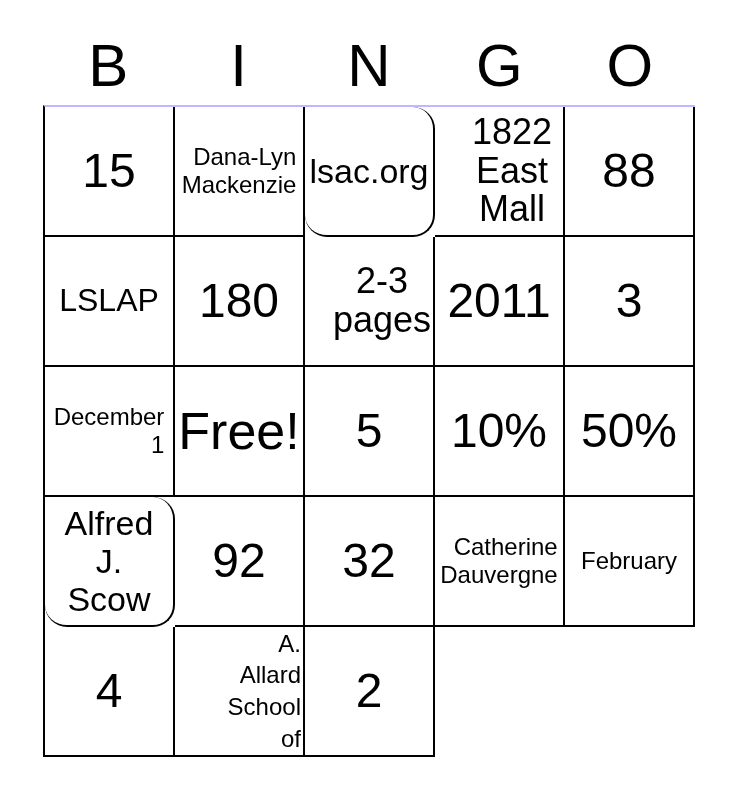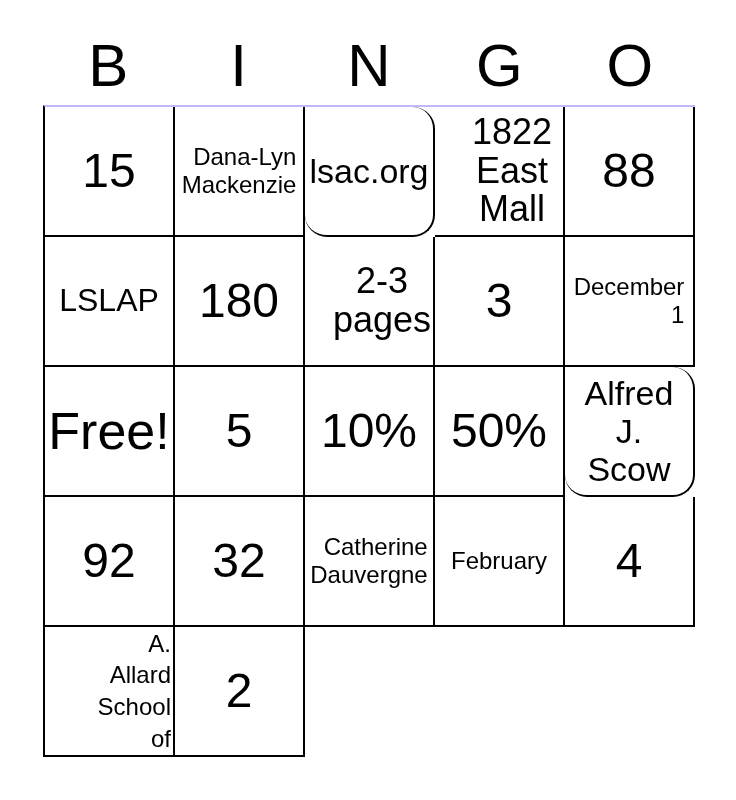--- a/index.html
+++ b/index.html
@@ -57,20 +57,21 @@
     <div class="cell fs-m34">lsac.org</div>
     <div class="cell fs-m36">1822
 East
 Mall</div>
 
     <div class="cell fs-xl">88</div>
     <div class="cell fs-m32">LSLAP</div>
     <div class="cell fs-xl">180</div>
     <div class="cell fs-m36">2-3
 pages</div>
+    <div class="cell fs-xl">2011</div>
 
     <div class="cell fs-xl">3</div>
     <div class="cell fs-xs">December
 1</div>
     <div class="cell fs-xxl">Free!</div>
     <div class="cell fs-xl">5</div>
     <div class="cell fs-xl">10%</div>
 
     <div class="cell fs-xl">50%</div>
     <div class="cell fs-m34">Alfred

